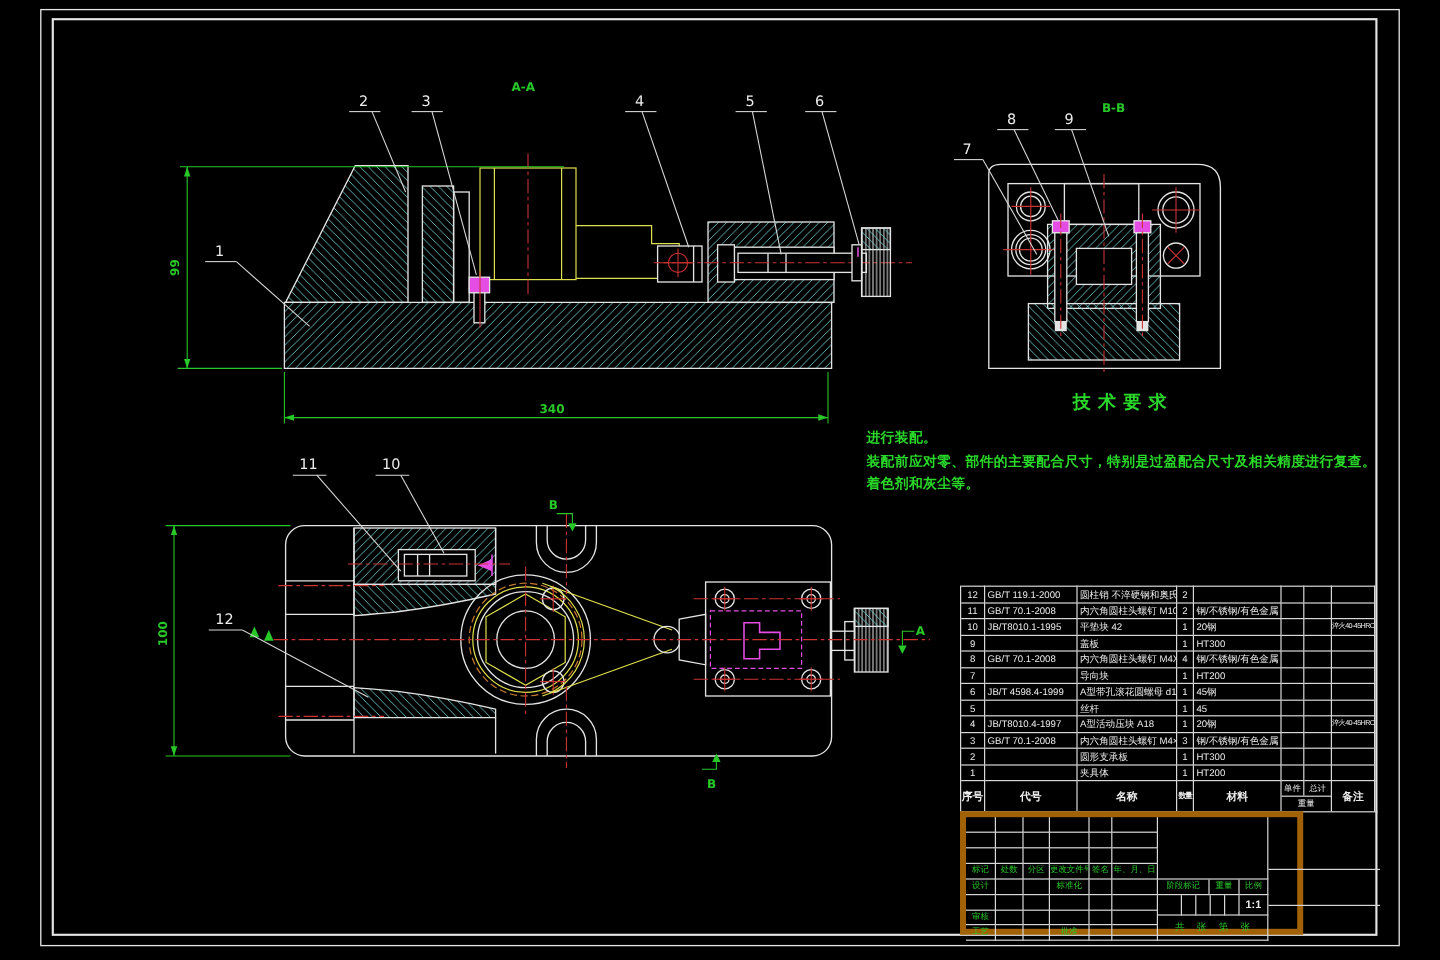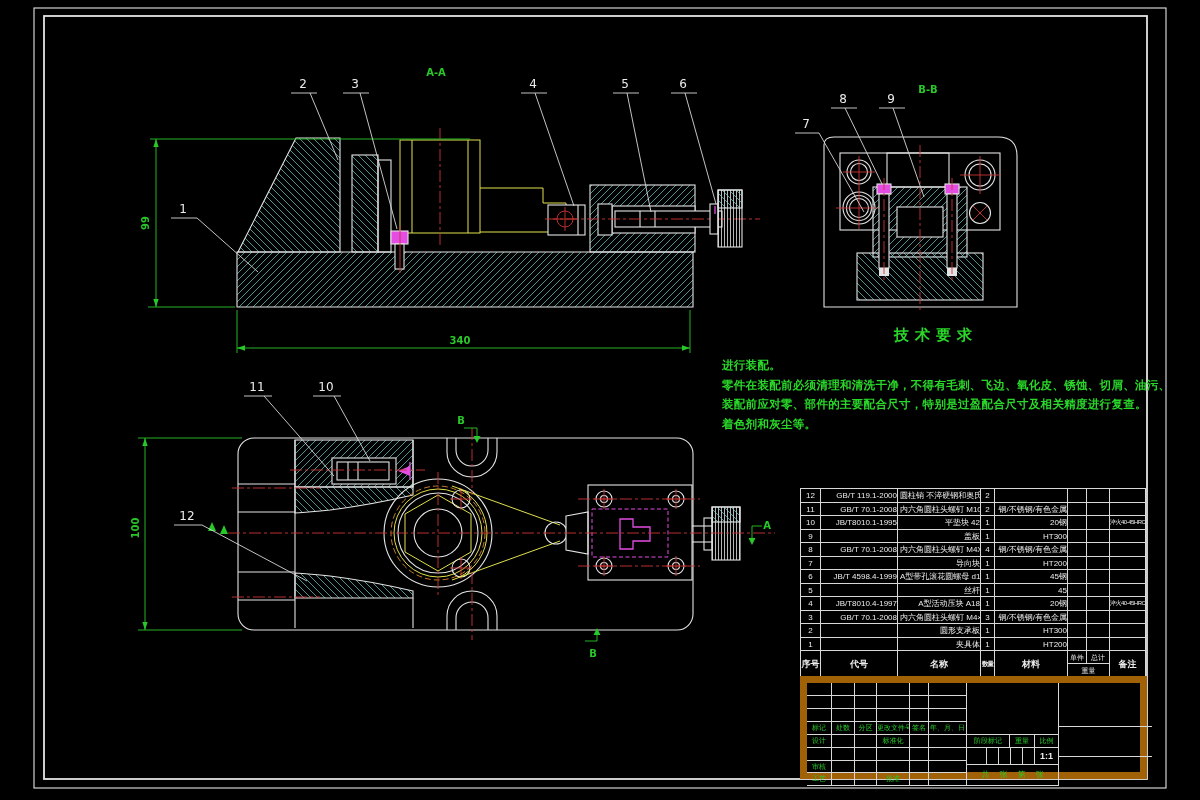--- a/index.html
+++ b/index.html
@@ -30,27 +30,27 @@
   .tr-line{font-size:11.5px;font-weight:bold;line-height:19.5px;letter-spacing:.3px;white-space:nowrap;}
   .tr-first{padding-left:30px;}
   
   .bom{position:absolute;left:800px;top:488px;width:347px;border-left:1px solid #d8d8d8;
        border-bottom:1px solid #d8d8d8;color:#ececec;}
   .br{display:grid;grid-template-columns:20px 77px 83px 14px 73px 19px 23px 36px;height:13.5px;}
   .bh{display:grid;grid-template-columns:20px 77px 83px 14px 73px 19px 23px 36px;
       grid-template-rows:13px 13px;height:26px;}
   .c{border-right:1px solid #d8d8d8;border-top:1px solid #d8d8d8;font-size:8px;line-height:13px;
      overflow:hidden;white-space:nowrap;text-align:center;}
-  .cl2{text-align:right;padding-left:2px;}
+  .cl2{text-align:left;padding-left:2px;}
   .tiny{font-size:6px;line-height:13px;letter-spacing:-.5px;}
   .bh .c{font-size:9px;}
   .hspan{grid-row:1/3;line-height:26px;font-weight:bold;}
   .h2{line-height:13px;}
   
-  .tb{position:absolute;left:800px;top:676px;width:347px;height:103px;border:7px solid #a16207;
+  .tb{position:absolute;left:800px;top:676px;width:286px;height:103px;border:5px solid #a16207;
       box-sizing:border-box;color:#28c828;}
   .tb .sec{position:absolute;}
   .tcell{position:absolute;border-right:1px solid #d8d8d8;border-bottom:1px solid #d8d8d8;
          box-sizing:border-box;font-size:7px;line-height:12px;text-align:center;overflow:hidden;white-space:nowrap;}
   .wv{color:#ececec;font-size:9px;font-weight:bold;}
 </style>
 </head>
 <body>
 
 <div class="canvas">
@@ -352,21 +352,20 @@
           <text x="187" y="520" class="bt">12</text>
           <line x1="174" y1="525" x2="202" y2="525" class="bl"></line>
           <line x1="202" y1="525" x2="307" y2="581" class="bl"></line>
         </g>
 </g>
 </svg>
 
 <div class="techreq">
   <div class="tr-title">技术要求</div>
   <div class="tr-line">进行装配。</div>
-  <div class="tr-line">零件在装配前必须清理和清洗干净，不得有毛刺、飞边、氧化皮、锈蚀、切屑、油污、</div>
   <div class="tr-line">装配前应对零、部件的主要配合尺寸，特别是过盈配合尺寸及相关精度进行复查。</div>
   <div class="tr-line">着色剂和灰尘等。</div>
 </div>
 
 <div class="bom">
   <div class="br">
         <div class="c">12</div>
         <div class="c cl2">GB/T 119.1-2000</div>
         <div class="c cl2">圆柱销 不淬硬钢和奥氏体不锈钢 6X40</div>
         <div class="c">2</div>

